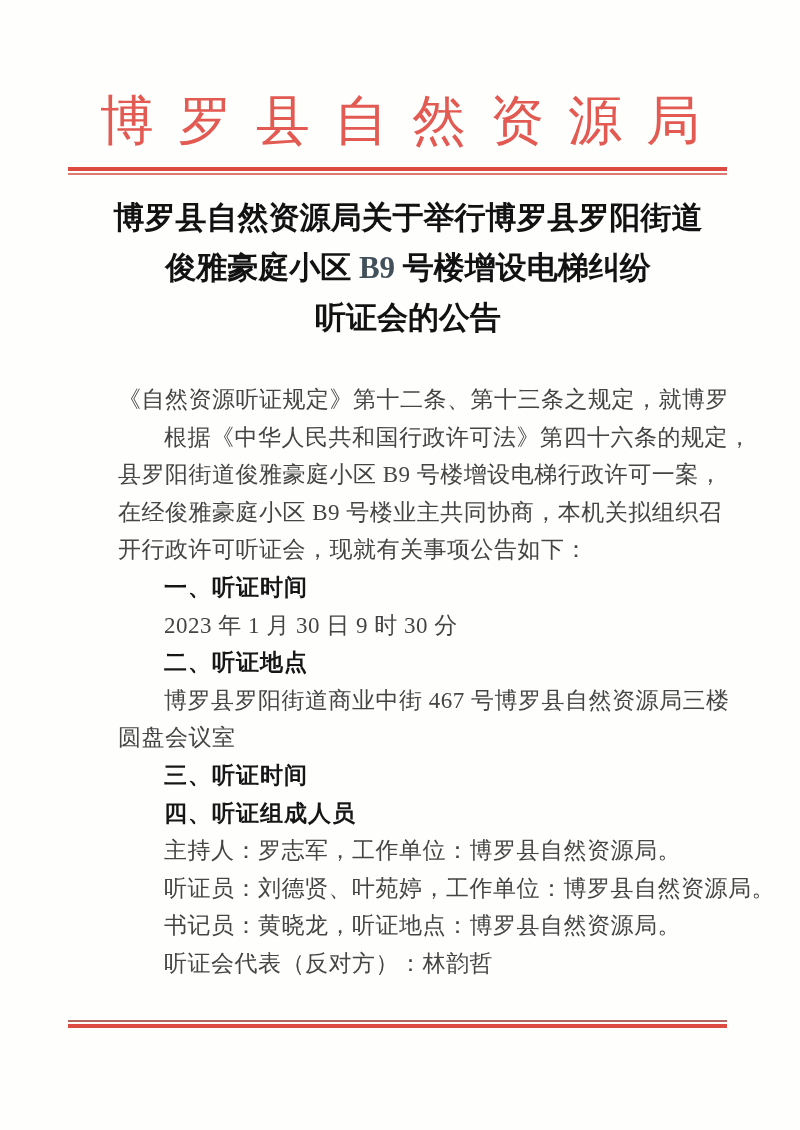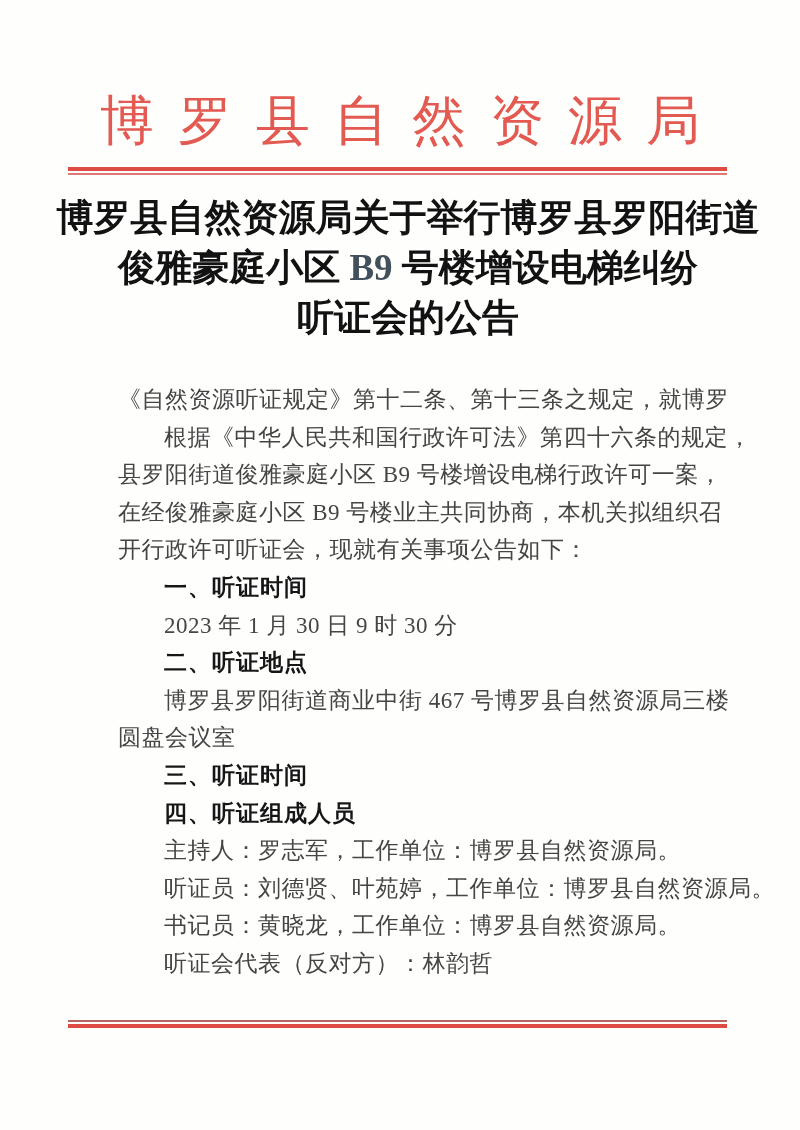--- a/index.html
+++ b/index.html
@@ -36,21 +36,21 @@
   .rule-top .thin { height: 2px; background: var(--rule-red-light, #de7a73); }
   .rule-bottom { top: 1020px; }
   .rule-bottom .thin { height: 2px; background: var(--rule-red-dark, #b5655f); }
   .rule-bottom .gap { height: 2px; }
   .rule-bottom .thick { height: 4px; background: var(--rule-red, #dd4b42); }
   
   .notice-title {
     position: absolute;
     top: 193px; left: 50px; width: 716px;
     text-align: center;
-    font-size: 37px;
+    font-size: 31px;
     line-height: 50px;
     font-weight: 700;
     color: var(--title-color, #121212);
   }
   .notice-title .b9 {
     color: var(--b9-color, #41505a);
     font-family: "Liberation Serif", serif;
   }
   
   .docbody {
@@ -100,21 +100,21 @@
       <div class="line">开行政许可听证会，现就有关事项公告如下：</div>
       <div class="line indent bold">一、听证时间</div>
       <div class="line indent">2023 年 1 月 30 日 9 时 30 分</div>
       <div class="line indent bold">二、听证地点</div>
       <div class="line indent">博罗县罗阳街道商业中街 467 号博罗县自然资源局三楼</div>
       <div class="line">圆盘会议室</div>
       <div class="line indent bold">三、听证时间</div>
       <div class="line indent bold">四、听证组成人员</div>
       <div class="line indent">主持人：罗志军，工作单位：博罗县自然资源局。</div>
       <div class="line indent">听证员：刘德贤、叶苑婷，工作单位：博罗县自然资源局。</div>
-      <div class="line indent">书记员：黄晓龙，工作单位：博罗县自然资源局。</div>
+      <div class="line indent">书记员：黄晓龙，听证地点：博罗县自然资源局。</div>
       <div class="line indent">听证会代表（反对方）：林韵哲</div>
     </div>
 
   <div class="rule rule-bottom">
     <div class="thin"></div>
     <div class="gap"></div>
     <div class="thick"></div>
   </div>
 
 </div>

